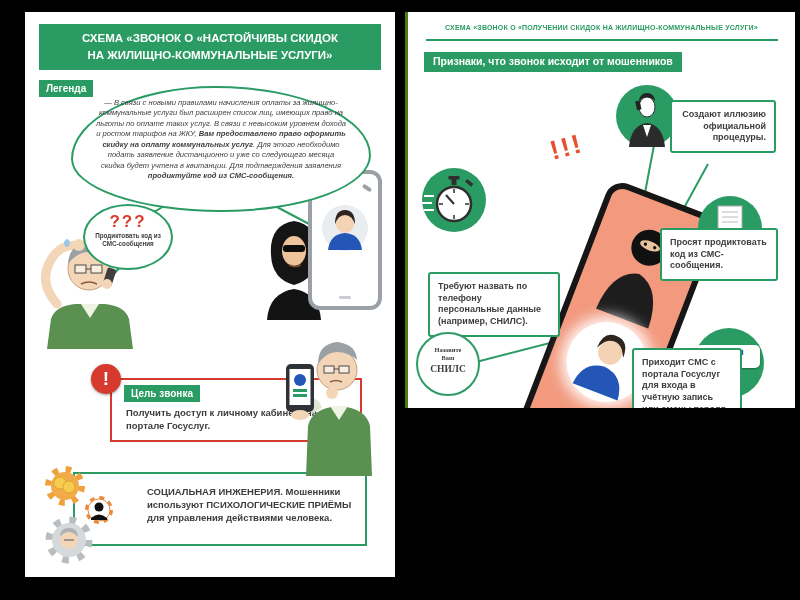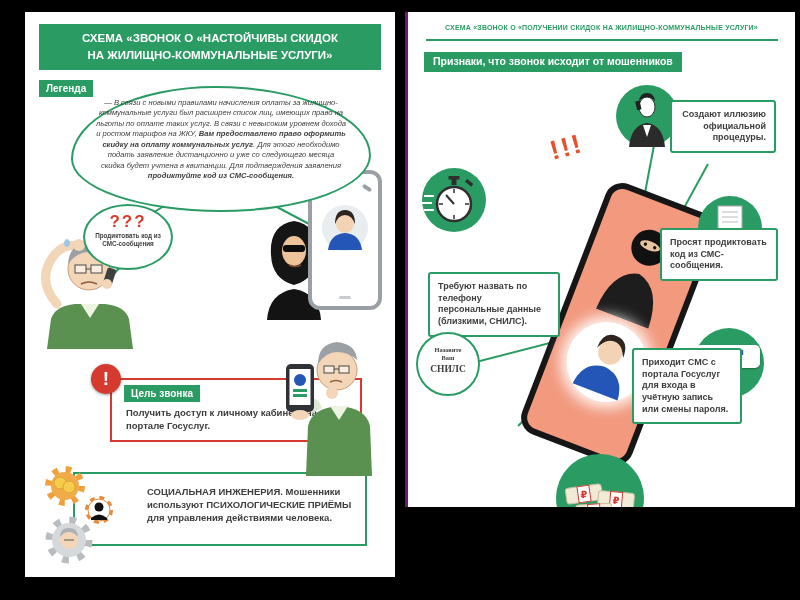--- a/index.html
+++ b/index.html
@@ -1,20 +1,20 @@
 <!DOCTYPE html>
 <html><head>
 <meta charset="utf-8">
 <style>
   html,body{margin:0;padding:0;background:#000;}
   #canvas{position:relative;width:800px;height:600px;background:#000;overflow:hidden;
           font-family:"Liberation Sans","DejaVu Sans",sans-serif;color:#3d3d3d;}
   .page{position:absolute;background:#fff;overflow:hidden;}
   #page-left{left:25px;top:12px;width:370px;height:565px;}
-  #page-right{left:405px;top:12px;width:387px;height:495px;border-left:3px solid #701a75;box-sizing:content-box;}
+  #page-right{left:405px;top:12px;width:387px;height:396px;border-left:3px solid #4d7c0f;box-sizing:content-box;}
   .abs{position:absolute;}
   .label-green{display:inline-block;background:#2a9c63;color:#fff;font-weight:bold;
                font-size:10px;padding:2px 7px;line-height:1.3;}
   .hdr-left{left:14px;top:12px;width:342px;height:46px;background:#2a9c63;color:#fff;
             font-weight:bold;font-size:11.5px;text-align:center;display:flex;align-items:center;
             justify-content:center;white-space:pre-line;line-height:1.45;}
   .bubble{left:46px;top:74px;width:300px;height:126px;border:2.5px solid #2a9c63;background:#fff;
           border-radius:48% 52% 50% 50% / 58% 55% 45% 42%;box-sizing:border-box;
           font-size:7.6px;font-style:italic;text-align:center;line-height:1.38;
           padding:10px 22px 0 22px;z-index:3;}
@@ -244,21 +244,21 @@
         <line x1="24" y1="16" x2="40" y2="16" stroke="#bbb"></line>
         <line x1="24" y1="21" x2="40" y2="21" stroke="#bbb"></line>
         <line x1="24" y1="26" x2="40" y2="26" stroke="#bbb"></line>
         <polygon points="12,34 32,46 52,34 52,54 12,54" fill="#fdfdfd" stroke="#999"></polygon>
         <polygon points="12,34 32,46 12,54" fill="#e8e8e8" stroke="#999"></polygon>
         <polygon points="52,34 32,46 52,54" fill="#e8e8e8" stroke="#999"></polygon>
       </svg>
     </div>
     <div class="callout" style="left:252px;top:216px;width:118px;">Просят продиктовать код из СМС-сообщения.</div>
 
-    <div class="callout" style="left:20px;top:260px;width:132px;">Требуют назвать по телефону персональные данные (близкими, СНИЛС).</div>
+    <div class="callout" style="left:20px;top:260px;width:132px;">Требуют назвать по телефону персональные данные (например, СНИЛС).</div>
 
     <div class="abs snils-bubble">
       <span class="snils-s">Назовите</span>
       <span class="snils-s">Ваш</span>
       <span class="snils-b">СНИЛС</span>
     </div>
 
     <div class="gcircle" style="left:286px;top:316px;width:70px;height:70px;">
       <div class="gos-card">
         <div class="gos-logo">

